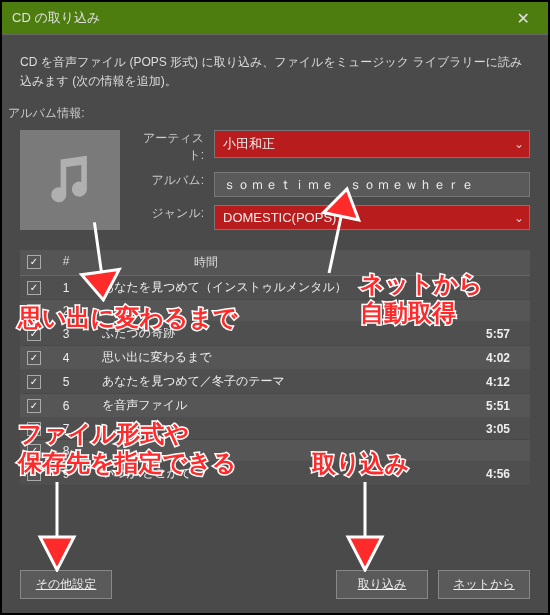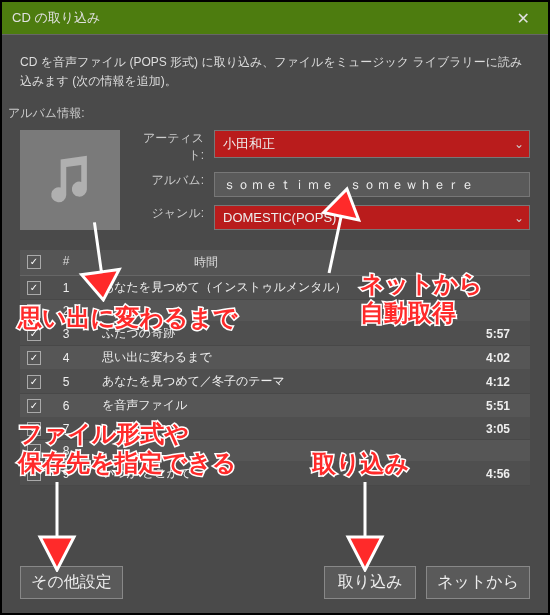--- a/index.html
+++ b/index.html
@@ -124,24 +124,25 @@
     justify-content: space-between;
     padding: 10px 18px 14px 18px;
     background: #4a4a4a;
   }
   .footer-right { display: flex; gap: 10px; }
   .btn {
     background: #5a5a5a;
     border: 1px solid #888;
     color: #eee;
     padding: 5px 10px;
-    font-size: 16px;
+    font-size: 12px;
     min-width: 92px;
     text-align: center;
     cursor: pointer;
+    text-decoration: underline;
   }
   
   .anno {
     position: absolute;
     pointer-events: none;
     z-index: 50;
   }
   .anno-text {
     font-weight: 800;
     font-size: 24px;

